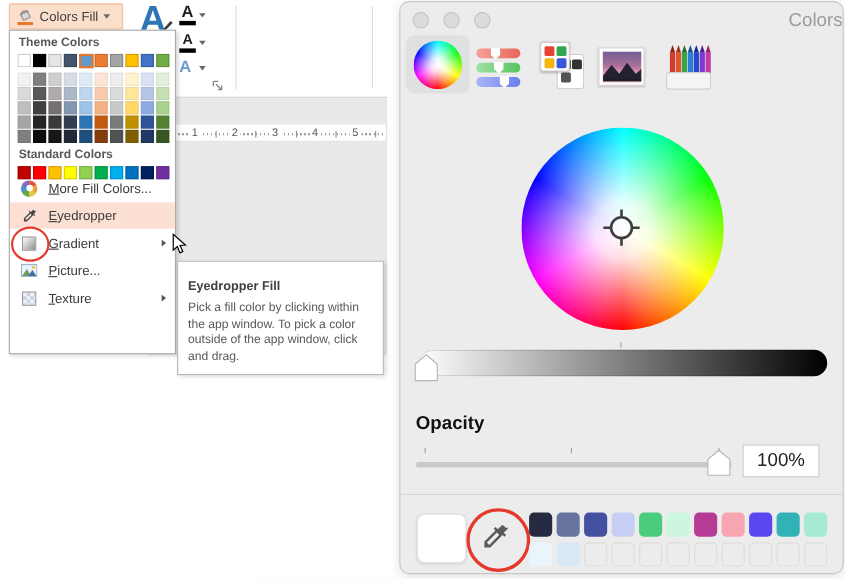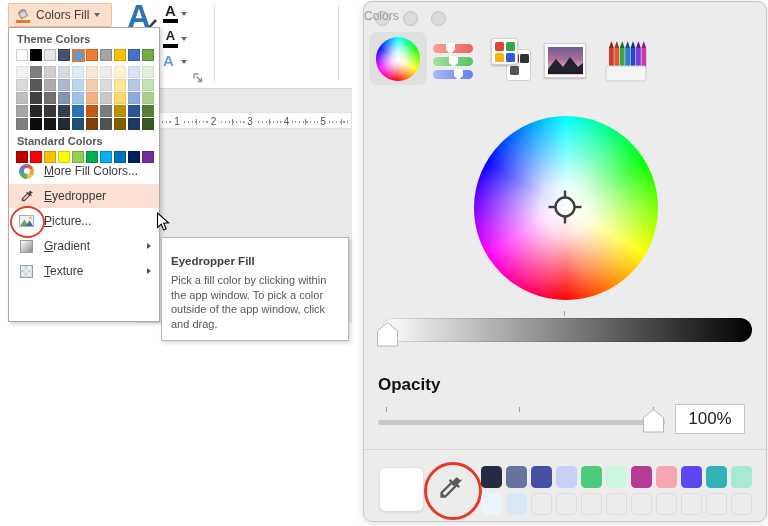--- a/index.html
+++ b/index.html
@@ -51,21 +51,21 @@
     box-shadow:2px 2px 4px rgba(0,0,0,.15);padding:7px 9px 9px 9px;box-sizing:border-box;}
   .tt-title{font-size:11.5px;font-weight:bold;color:#404040;margin-bottom:6px;margin-top:10px;}
   .tt-body{font-size:11px;color:#575757;line-height:14.5px;}
 
   .ann-circle{border:2.5px solid #E5392B;border-radius:50%;}
 
   
   .win{left:363px;top:1px;width:404px;height:521px;background:#ececec;border:1px solid #c6c6c6;
     border-radius:9px;box-sizing:border-box;box-shadow:0 2px 10px rgba(0,0,0,.12);}
   .tl{width:15px;height:15px;border-radius:50%;background:#dcdcdc;border:1px solid #c2c2c2;box-sizing:border-box;position:absolute;top:9px;}
-  .win-title{position:absolute;left:0;right:0;top:7px;text-align:left;font-size:12px;color:#9b9b9b;}
+  .win-title{position:absolute;left:0;right:0;top:7px;text-align:right;font-size:17px;color:#9b9b9b;}
   .tab-sel-bg{left:5px;top:30px;width:58px;height:53px;background:#e0e0e0;border-radius:8px;}
   .wheel-ico{width:44px;height:44px;border-radius:50%;
     background:radial-gradient(closest-side,rgba(255,255,255,1) 0%,rgba(255,255,255,.85) 30%,rgba(255,255,255,0) 100%),
     conic-gradient(from 90deg,#80ff00,#ffff00 30deg,#ff0000 90deg,#ff00ff 150deg,#0000ff 210deg,#00ffff 270deg,#00ff00 330deg,#80ff00 360deg);}
   .sl-bar{position:absolute;left:0;width:40px;height:9px;border-radius:4.5px;}
   .sl-knob{position:absolute;top:-1px;width:9px;height:11px;background:#fff;
     clip-path:polygon(0 0,100% 0,100% 62%,50% 100%,0 62%);filter:drop-shadow(0 0 1px rgba(0,0,0,.4));}
   .pal-card{position:absolute;background:#fff;border:1px solid #d0d0d0;border-radius:3px;box-sizing:border-box;}
   .pal-sq{position:absolute;width:9px;height:9px;border-radius:1.5px;}
   .img-ico{width:42px;height:35px;background:#fff;border:1px solid #cfcfcf;box-shadow:0 1px 2px rgba(0,0,0,.2);
@@ -266,35 +266,35 @@
       <div class="m-item hl" style="background: rgb(251, 224, 211);">
         <span class="mi-ico">
           <svg width="14" height="14" viewBox="0 0 24 24">
               <path fill="#4a4a4a" d="M20.71 5.63l-2.34-2.34a1 1 0 0 0-1.41 0l-3.12 3.12-1.93-1.91-1.41 1.41 1.42 1.42L3 16.25V21h4.75l9.92-9.92 1.42 1.42 1.41-1.41-1.92-1.92 3.12-3.12a1 1 0 0 0 .01-1.42zM6.92 19L5 17.08l8.06-8.06 1.92 1.92z"></path>
             </svg>
         </span>
         <span><u>E</u><span>yedropper</span></span>
       </div>
       <div class="m-item">
         <span class="mi-ico">
+            <span class="grad-ico"></span>
+          </span>
+        <span><u>G</u><span>radient</span></span>
+        <span class="mi-arrow"></span>
+      </div>
+      <div class="m-item">
+        <span class="mi-ico">
           <svg width="15" height="12" viewBox="0 0 15 12">
               <rect x="0.5" y="0.5" width="14" height="11" fill="#eaf3fb" stroke="#9db0c4"></rect>
               <polygon points="1,11 5.5,4.5 9,11" fill="#6d9e5c"></polygon>
               <polygon points="6.5,11 10.5,5.5 14,11" fill="#3e6ea5"></polygon>
               <circle cx="11.5" cy="3" r="1.4" fill="#f0c23a"></circle>
             </svg>
         </span>
         <span><u>P</u><span>icture...</span></span>
-      </div>
-      <div class="m-item">
-        <span class="mi-ico">
-            <span class="grad-ico"></span>
-          </span>
-        <span><u>G</u><span>radient</span></span>
-        <span class="mi-arrow"></span>
       </div>
       <div class="m-item">
         <span class="mi-ico">
             <span class="tex-ico"></span>
           </span>
         <span><u>T</u><span>exture</span></span>
         <span class="mi-arrow"></span>
       </div>
     </div>
   </div>

